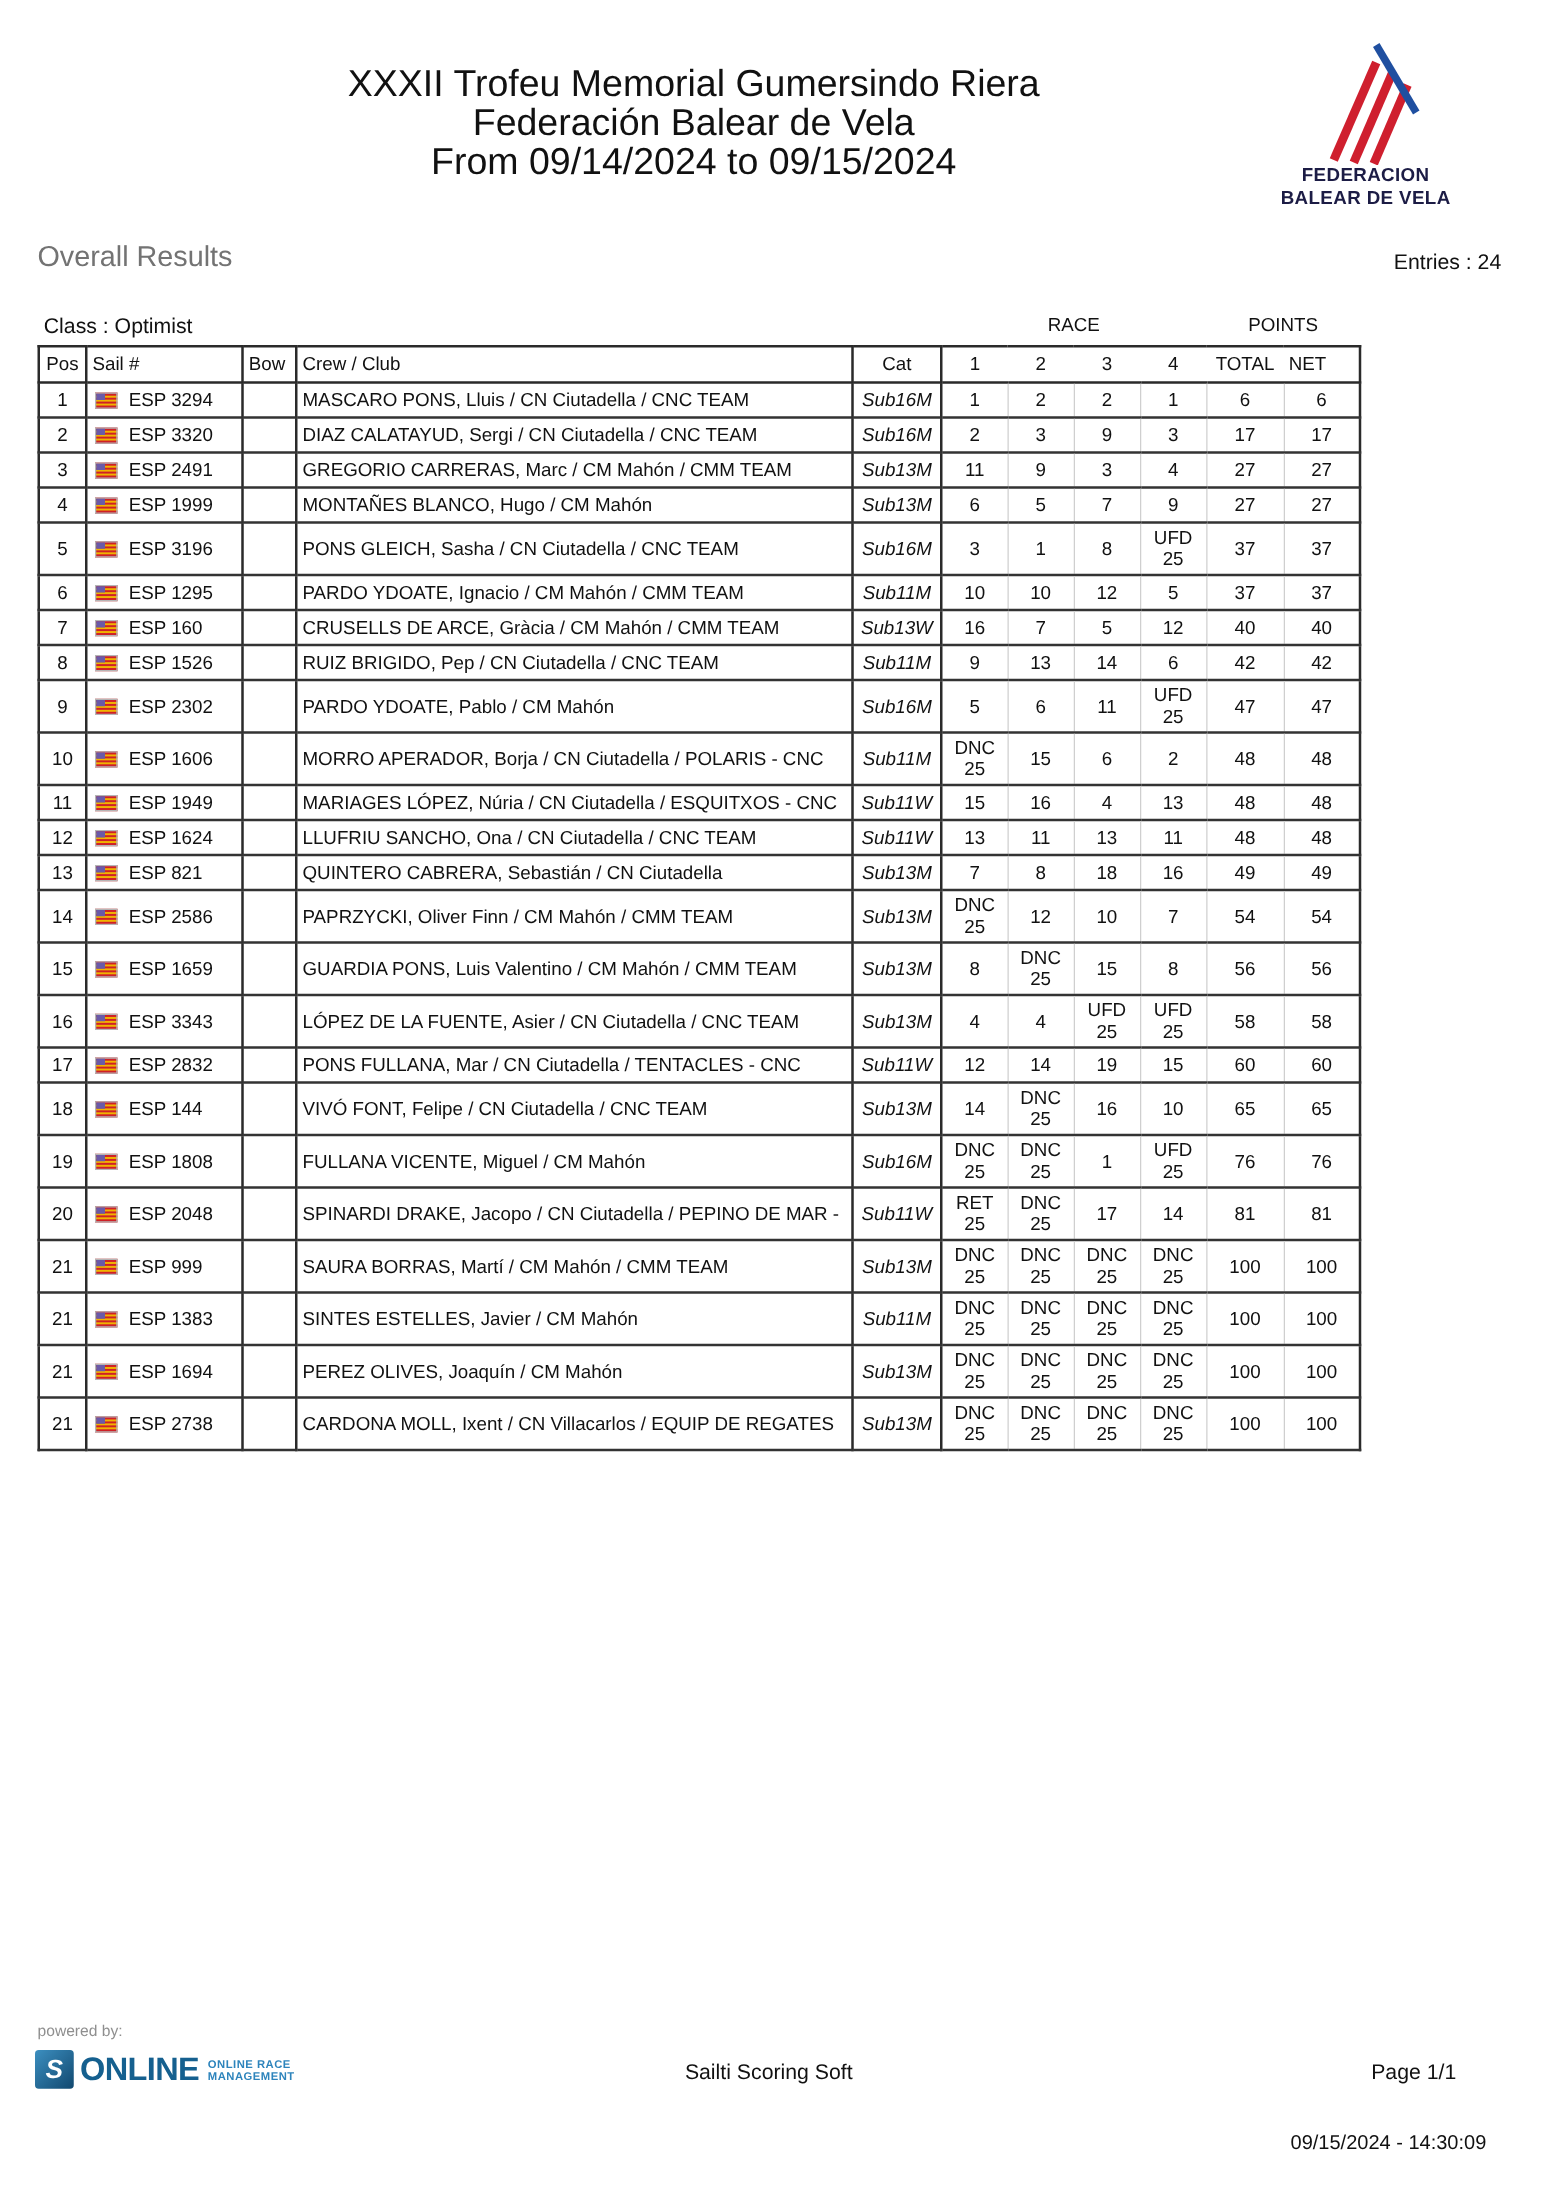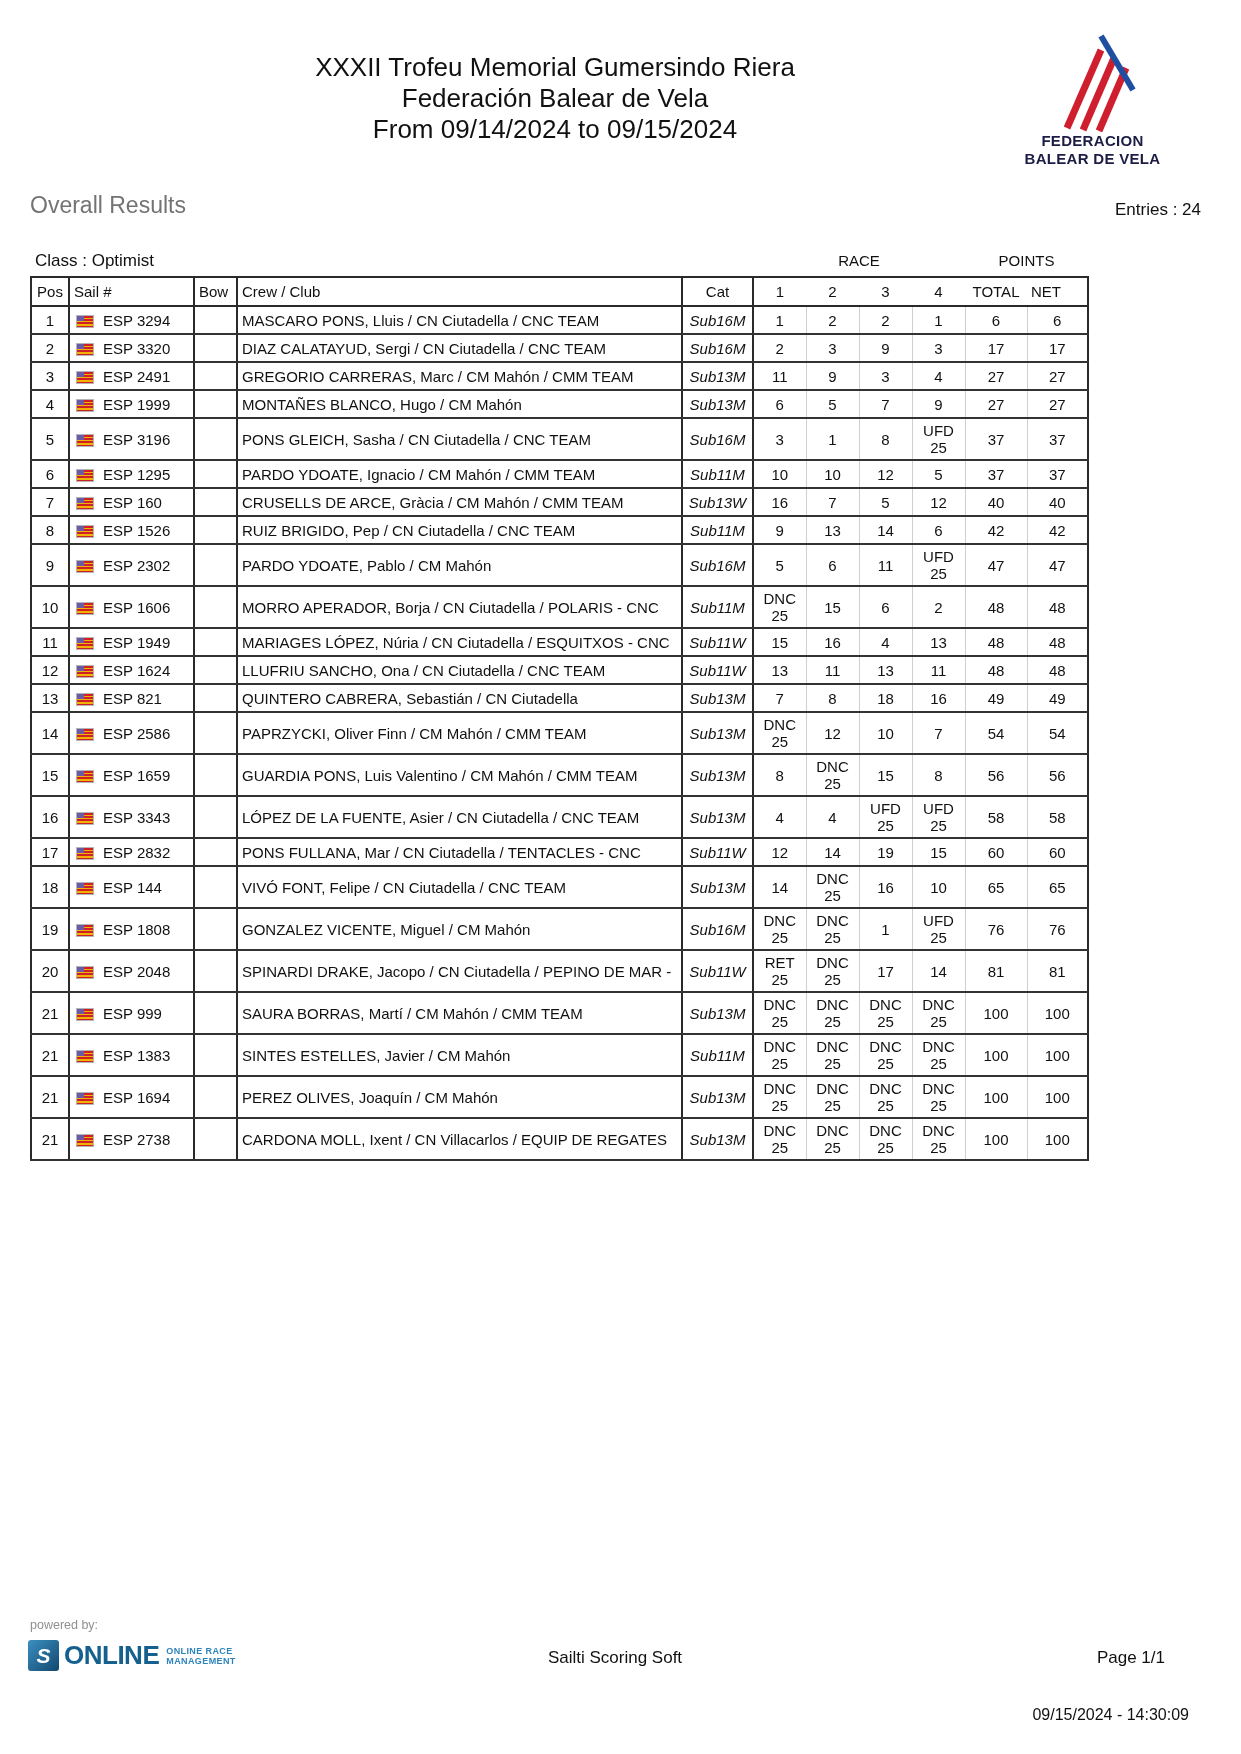--- a/index.html
+++ b/index.html
@@ -5,21 +5,21 @@
   * { box-sizing: border-box; }
   html,body { margin:0; padding:0; background:#ffffff; }
   .page {
     position:relative; width:1241px; height:1754px; margin:0 auto;
     background:#ffffff; color:#111; font-family:"Liberation Sans", sans-serif;
     overflow:hidden;
   }
 
   
   .title-block { position:absolute; top:52px; left:0; width:1110px; text-align:center; }
-  .title-block div { font-size:26px; line-height:31px; color:#111; }
+  .title-block div { font-size:30px; line-height:31px; color:#111; }
 
   .fed-logo { position:absolute; top:28px; left:1000px; width:185px; text-align:center; }
   .fed-logo .mark { display:block; margin:0 auto; }
   .fed-logo .fed-text { font-size:15px; font-weight:bold; color:#1c1c45; line-height:18px; letter-spacing:0.3px; }
 
   .overall-results { position:absolute; top:192px; left:30px; font-size:23px; color:#737373; }
   .entries { position:absolute; top:200px; right:40px; font-size:17px; color:#111; }
 
   
   .table-wrap { position:absolute; top:245px; left:30px; width:1147px; }
@@ -366,21 +366,21 @@
 25</td>
     <td class="c-race">16</td>
     <td class="c-race">10</td>
     <td class="c-total">65</td>
     <td class="c-net">65</td>
   </tr>
           <tr class="data-row">
     <td class="c-pos">19</td>
     <td class="c-sail"><span class="flag"></span><span>ESP 1808</span></td>
     <td class="c-bow"></td>
-    <td class="c-crew">GONZALEZ VICENTE, Miguel / CM Mahón</td>
+    <td class="c-crew">FULLANA VICENTE, Miguel / CM Mahón</td>
     <td class="c-cat">Sub16M</td>
     <td class="c-race">DNC
 25</td>
     <td class="c-race">DNC
 25</td>
     <td class="c-race">1</td>
     <td class="c-race">UFD
 25</td>
     <td class="c-total">76</td>
     <td class="c-net">76</td>

